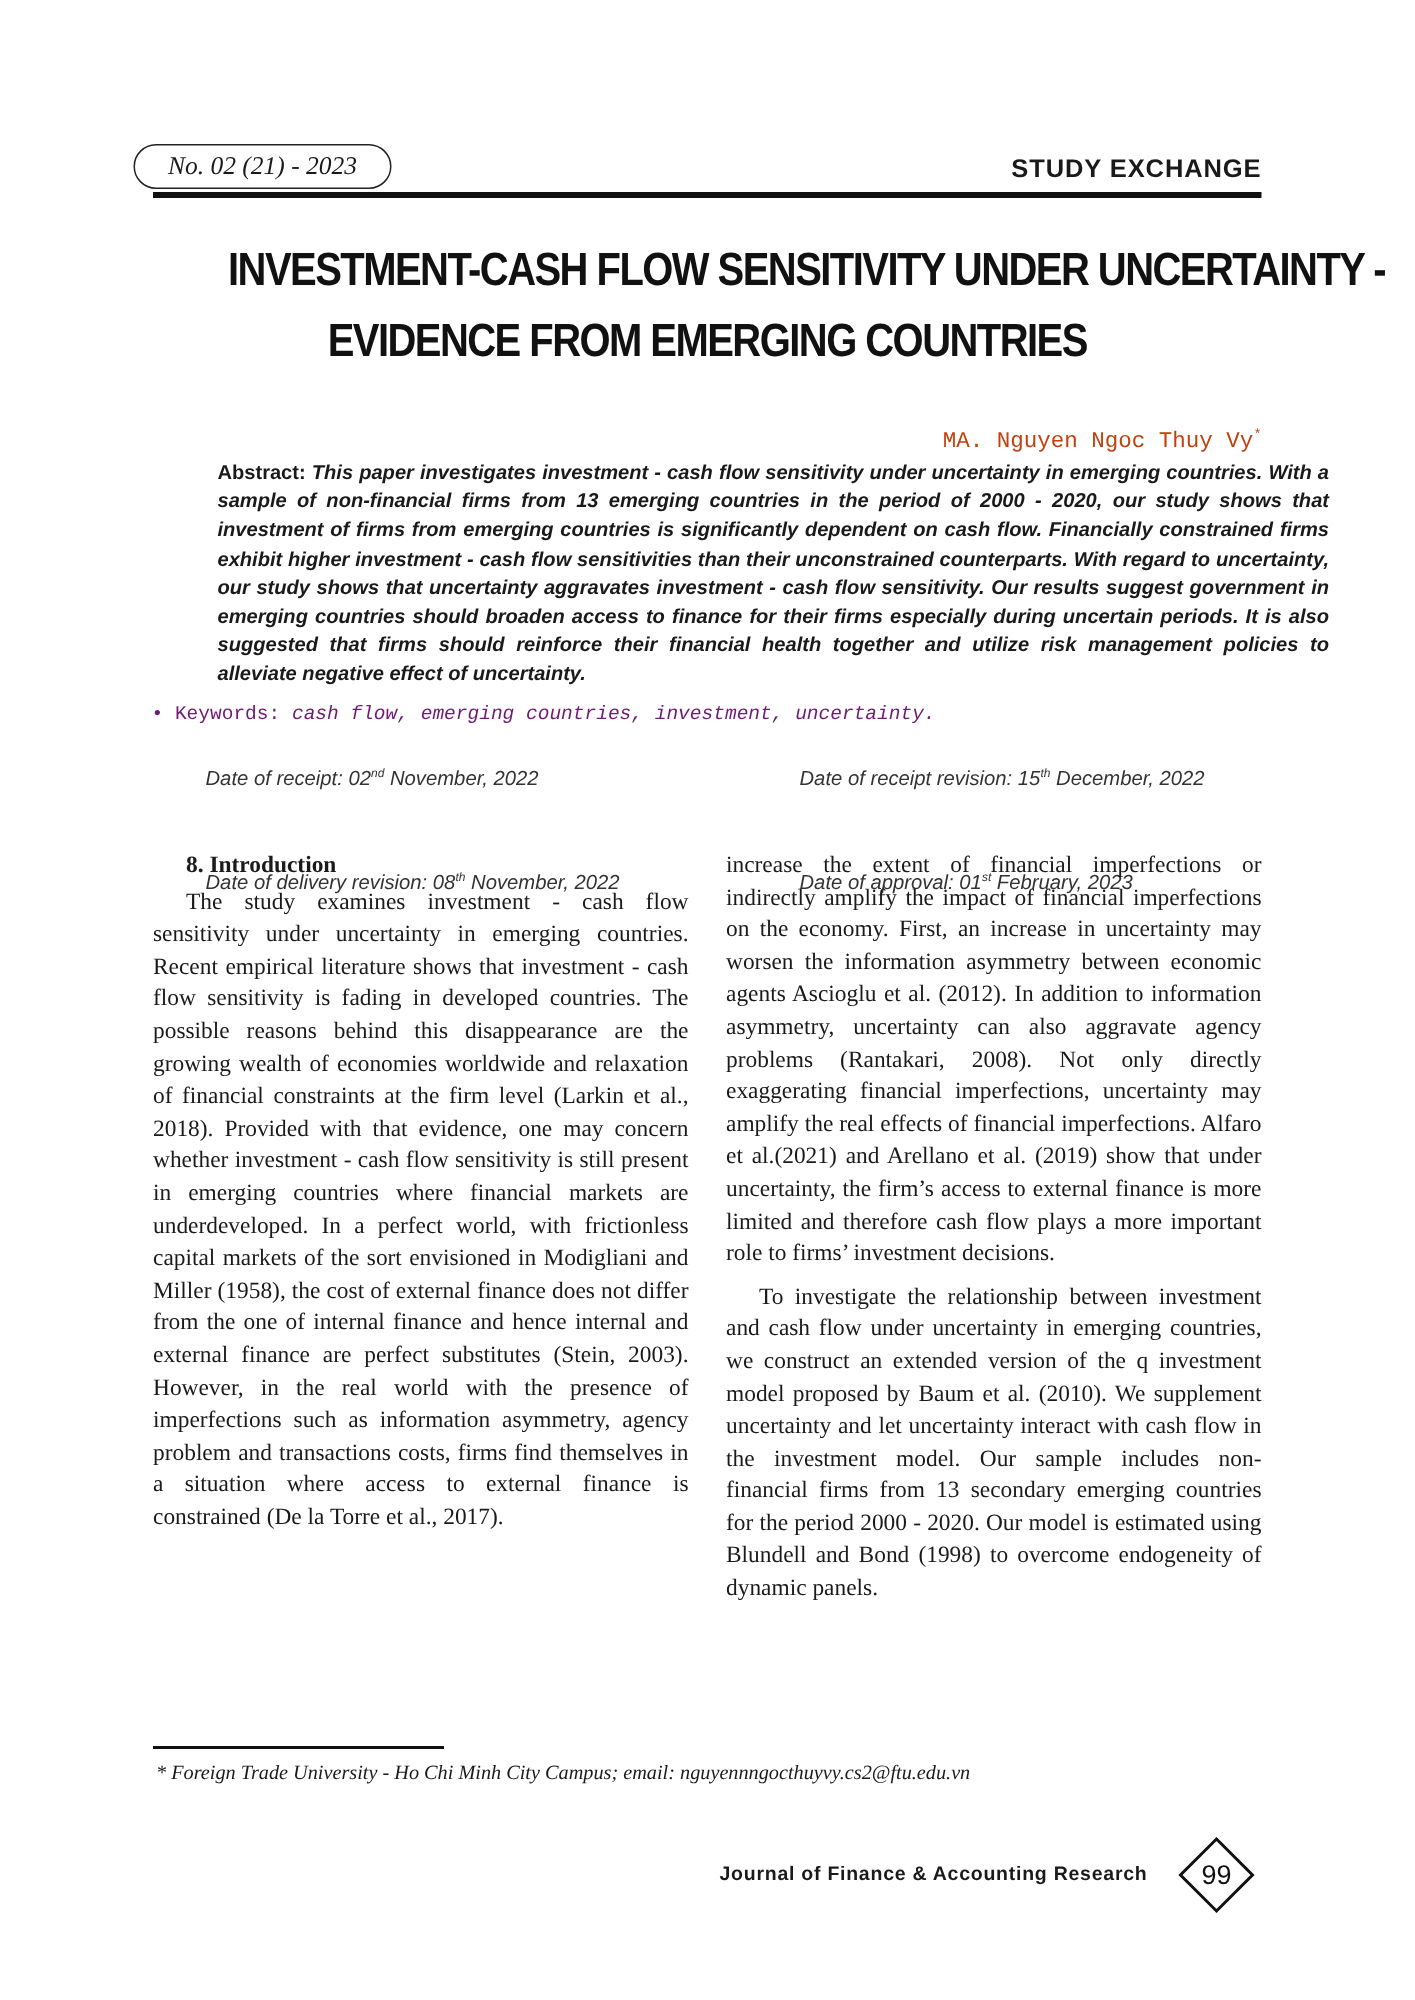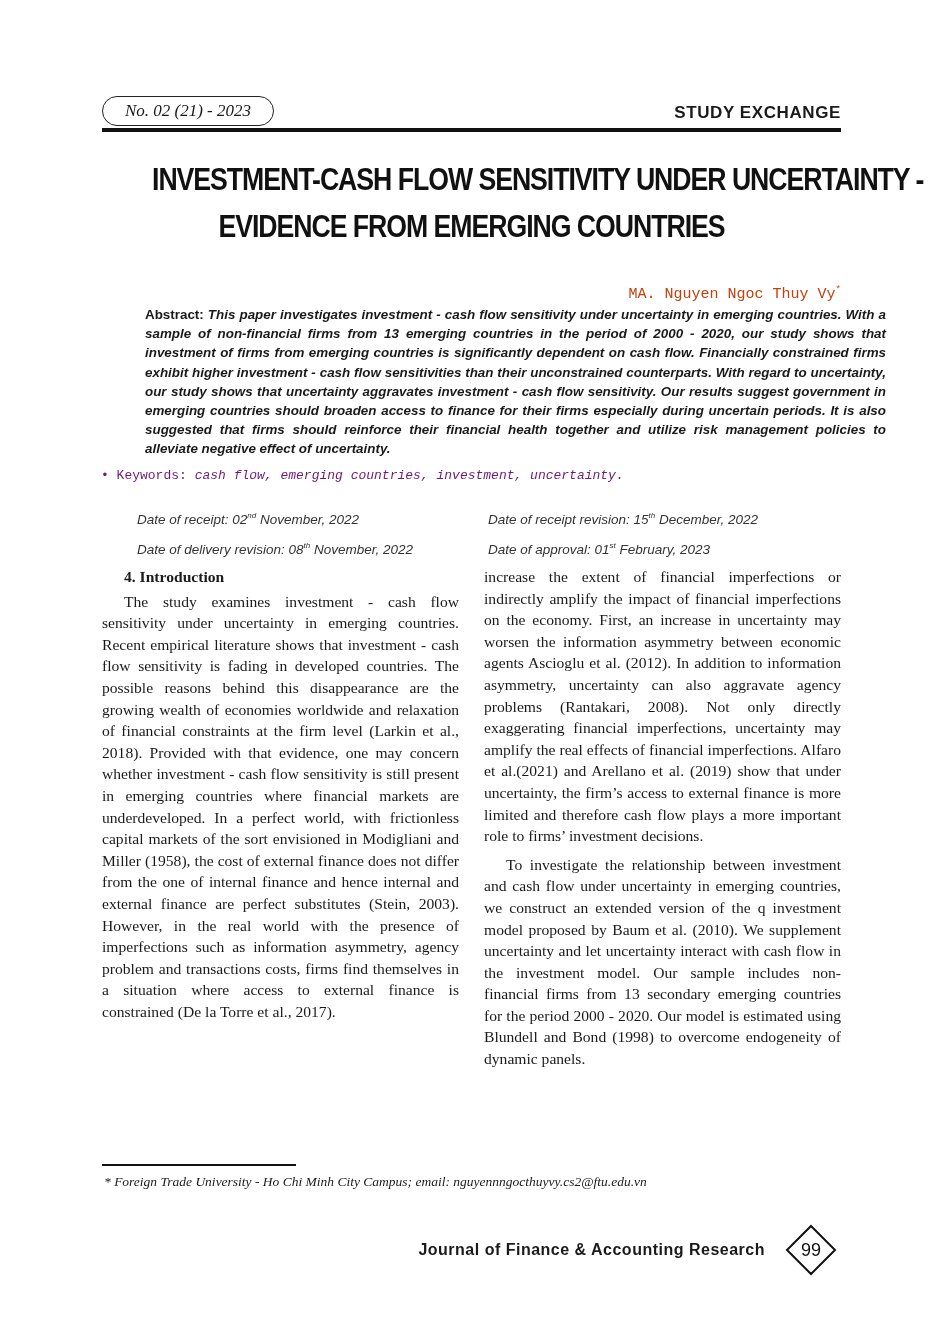--- a/index.html
+++ b/index.html
@@ -1,21 +1,21 @@
 <!DOCTYPE html>
 <html><head>
   <meta charset="utf-8">
   <style>
     html, body { margin: 0; padding: 0; background: #ffffff; }
     body { width: 943px; height: 1333px; position: relative; overflow: hidden; color: #1a1a1a; }
     .abs { position: absolute; }
 
     
     .issue-pill {
-      left: 102px; top: 96px; width: 172px; height: 30px;
+      left: 89px; top: 96px; width: 172px; height: 30px;
       border: 1.6px solid #222; border-radius: 16px; box-sizing: border-box;
       display: flex; align-items: center; justify-content: center;
       font-family: "Liberation Serif", serif; font-style: italic; font-size: 17px; color: #1a1a1a;
       background: #fff; z-index: 2;
     }
     .section-label {
       right: 102px; top: 103px;
       font-family: "Liberation Sans", sans-serif; font-weight: bold; font-size: 17px; letter-spacing: 0.6px; color: #1a1a1a;
     }
     .header-rule { left: 102px; top: 128px; width: 739px; height: 4px; background: #111; }
@@ -43,21 +43,21 @@
     .keywords {
       left: 101px; top: 468px; width: 741px;
       font-family: Liberation Mono, monospace; font-size: 13px; color: #701a75;
     }
     .keywords .kw-values { font-style: italic; }
 
     
     .dates {
       left: 137px; top: 506px; width: 705px;
       display: grid; grid-template-columns: 351px 354px; row-gap: 6px;
-      font-family: "Liberation Sans", sans-serif; font-style: italic; font-size: 13.5px; line-height: 20px; color: #333;
+      font-family: "Liberation Sans", sans-serif; font-style: italic; font-size: 13.5px; line-height: 20px; color: #333; gap: 45px;
     }
     .dates sup { font-size: 8px; }
 
     
     .col {
       width: 357px; font-family: "Liberation Serif", serif; font-size: 15.6px; line-height: 21.6px;
       text-align: justify; color: #1a1a1a;
     }
     .col-left { left: 102px; top: 566px; }
     .col-right { left: 484px; top: 566px; }
@@ -69,21 +69,21 @@
     
     .footnote-rule { left: 102px; top: 1164px; width: 194px; height: 2px; background: #111; }
     .footnote {
       left: 104px; top: 1174px;
       font-family: "Liberation Serif", serif; font-style: italic; font-size: 13.5px; color: #1a1a1a;
     }
 
     
     .journal {
       right: 178px; top: 1241px;
-      font-family: "Liberation Sans", sans-serif; font-weight: bold; font-size: 16px; letter-spacing: 0.5px; color: #1a1a1a;
+      font-family: "Liberation Sans", sans-serif; font-weight: bold; font-size: 13px; letter-spacing: 0.5px; color: #1a1a1a;
     }
     .page-diamond { left: 785px; top: 1224px; width: 52px; height: 52px; }
     .page-diamond svg { position: absolute; left: 0; top: 0; }
     .page-num {
       position: absolute; left: 0; top: 0; width: 52px; height: 52px;
       display: flex; align-items: center; justify-content: center;
       font-family: "Liberation Sans", sans-serif; font-size: 18px; color: #111;
     }
   </style>
 </head>
@@ -113,21 +113,21 @@
 </div>
 
 <div class="abs dates">
   <div><span>Date of receipt: 02</span><sup>nd</sup><span> November, 2022</span></div>
   <div><span>Date of receipt revision: 15</span><sup>th</sup><span> December, 2022</span></div>
   <div><span>Date of delivery revision: 08</span><sup>th</sup><span> November, 2022</span></div>
   <div><span>Date of approval: 01</span><sup>st</sup><span> February, 2023</span></div>
 </div>
 
 <div class="abs col col-left">
-  <p class="section-heading">4. Introduction</p>
+  <p class="section-heading">8. Introduction</p>
   <p class="indent" style="margin-top:3px">The study examines investment - cash flow sensitivity under uncertainty in emerging countries. Recent empirical literature shows that investment - cash flow sensitivity is fading in developed countries. The possible reasons behind this disappearance are the growing wealth of economies worldwide and relaxation of financial constraints at the firm level (Larkin et al., 2018). Provided with that evidence, one may concern whether investment - cash flow sensitivity is still present in emerging countries where financial markets are underdeveloped. In a perfect world, with frictionless capital markets of the sort envisioned in Modigliani and Miller (1958), the cost of external finance does not differ from the one of internal finance and hence internal and external finance are perfect substitutes (Stein, 2003). However, in the real world with the presence of imperfections such as information asymmetry, agency problem and transactions costs, firms find themselves in a situation where access to external finance is constrained (De la Torre et al., 2017).</p>
 </div>
 
 <div class="abs col col-right">
   <p>increase the extent of financial imperfections or indirectly amplify the impact of financial imperfections on the economy. First, an increase in uncertainty may worsen the information asymmetry between economic agents Ascioglu et al. (2012). In addition to information asymmetry, uncertainty can also aggravate agency problems (Rantakari, 2008). Not only directly exaggerating financial imperfections, uncertainty may amplify the real effects of financial imperfections. Alfaro et al.(2021) and Arellano et al. (2019) show that under uncertainty, the firm’s access to external finance is more limited and therefore cash flow plays a more important role to firms’ investment decisions.</p>
   <p class="indent gap">To investigate the relationship between investment and cash flow under uncertainty in emerging countries, we construct an extended version of the q investment model proposed by Baum et al. (2010). We supplement uncertainty and let uncertainty interact with cash flow in the investment model. Our sample includes non-financial firms from 13 secondary emerging countries for the period 2000 - 2020. Our model is estimated using Blundell and Bond (1998) to overcome endogeneity of dynamic panels.</p>
 </div>
 
 <div class="abs footnote-rule"></div>
 <div class="abs footnote">* Foreign Trade University - Ho Chi Minh City Campus; email: nguyennngocthuyvy.cs2@ftu.edu.vn</div>

